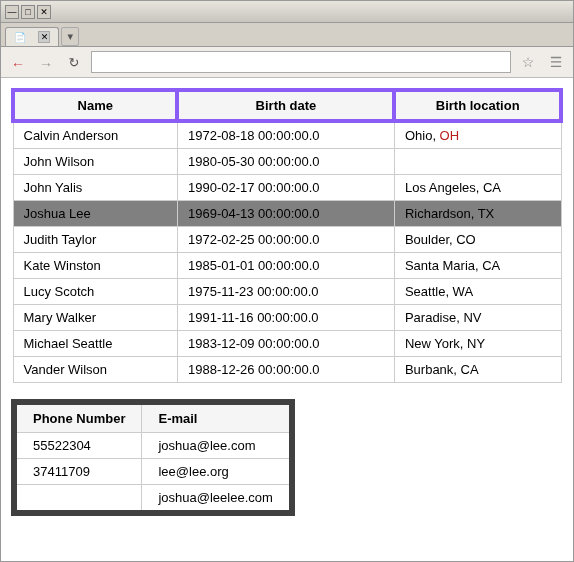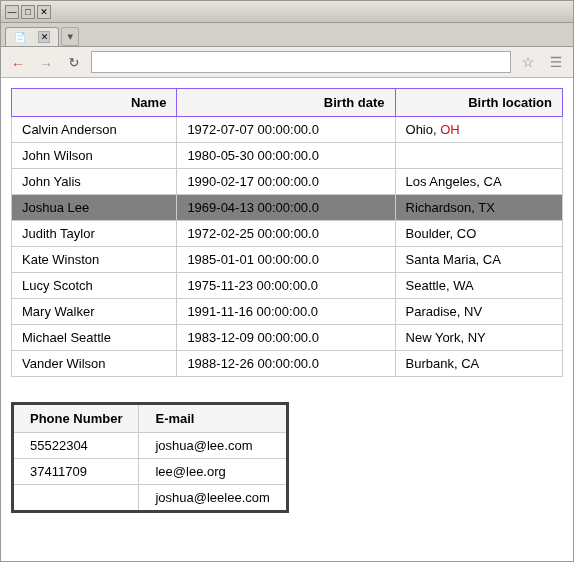--- a/index.html
+++ b/index.html
@@ -24,26 +24,26 @@
     .refresh-btn { color: #555; font-size: 13px; }
     .url-bar { flex: 1; height: 22px; border: 1px solid #aaa; background: white; padding: 0 6px; font-size: 12px; display: flex; align-items: center; }
     .url-text { color: #333; font-size: 12px; }
     .nav-right-btn { width: 22px; height: 22px; background: transparent; border: none; cursor: pointer; display: flex; align-items: center; justify-content: center; font-size: 14px; color: #888; }
 
     
     .content { background: white; flex: 1; overflow: auto; padding: 10px; }
 
     
     .contacts-table { width: 100%; border-collapse: collapse; border: 1px solid #ccc; }
-    .contacts-table th { background: #f5f5f5; border: 1px solid #8b5cf6; padding: 6px 10px; font-weight: bold; text-align: right; }
+    .contacts-table th { background: #f5f5f5; border: 4px solid #8b5cf6; padding: 6px 10px; font-weight: bold; text-align: center; }
     .contacts-table td { border: 1px solid #ccc; padding: 5px 10px; white-space: nowrap; }
     .contacts-table tr.selected td { background: #808080; color: #000000; }
 
     
-    .detail-table { width: auto; border-collapse: collapse; border: 3px solid #404040; margin-top: 25px; }
+    .detail-table { width: auto; border-collapse: collapse; border: 6px solid #404040; margin-top: 16px; }
     .detail-table th { background: #f5f5f5; border: 1px solid #ccc; padding: 6px 16px; font-weight: bold; text-align: left; }
     .detail-table td { border: 1px solid #ccc; padding: 5px 16px; }
   </style>
 </head>
 <body>
 
 <div class="window-chrome">
 
   <div class="title-bar">
     <div class="title-bar-buttons">
@@ -79,21 +79,21 @@
       <thead>
         <tr>
           <th>Name</th>
           <th>Birth date</th>
           <th>Birth location</th>
         </tr>
       </thead>
       <tbody id="contacts-tbody">
       <tr>
             <td>Calvin Anderson</td>
-            <td>1972-07-07 00:00:00.0</td>
+            <td>1972-08-18 00:00:00.0</td>
             <td>Ohio, <span style="color:#b91c1c;">OH</span></td>
           </tr>
           <tr>
             <td>John Wilson</td>
             <td>1980-05-30 00:00:00.0</td>
             <td></td>
           </tr>
           <tr>
             <td>John Yalis</td>
             <td>1990-02-17 00:00:00.0</td>

